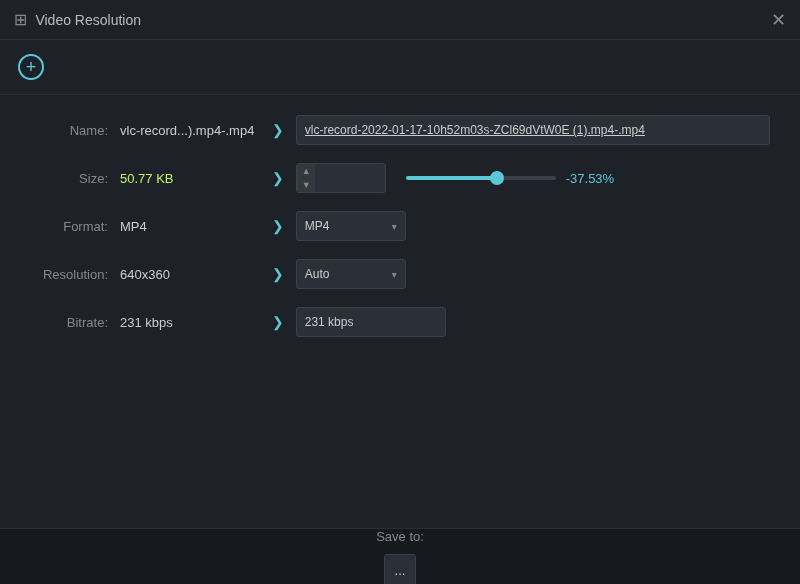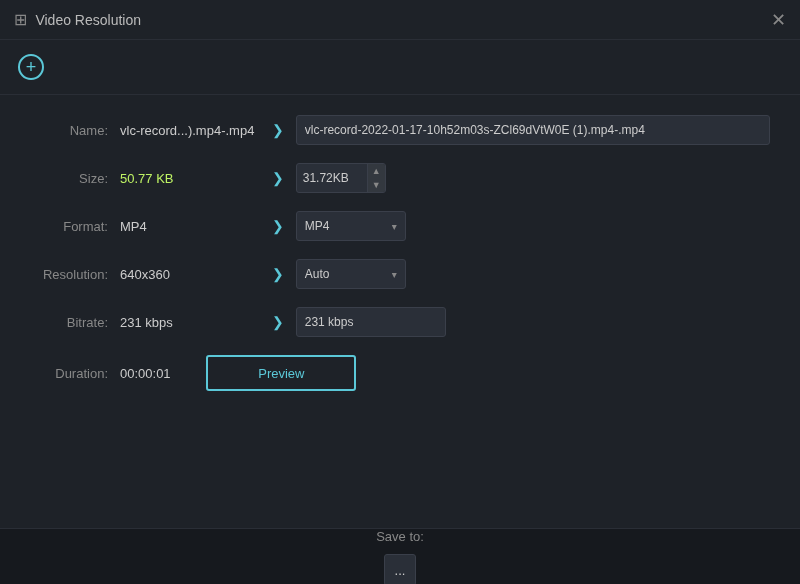--- a/index.html
+++ b/index.html
@@ -113,20 +113,21 @@
     
     .name-input {
       flex: 1;
       background: #2a2f38;
       border: 1px solid #3a3f4a;
       border-radius: 3px;
       color: #ccc;
       font-size: 12px;
       padding: 5px 8px;
       height: 30px;
+      text-decoration: underline;
     }
 
     
     .source-size {
       color: #bef264;
     }
     .size-spinbox {
       width: 90px;
       background: #2a2f38;
       border: 1px solid #3a3f4a;
@@ -351,25 +352,28 @@
       <input class="name-input" type="text" value="vlc-record-2022-01-17-10h52m03s-ZCl69dVtW0E (1).mp4-.mp4" style="">
     </div>
   </div>
 
   <div class="field-row">
     <span class="field-label">Size:</span>
     <span class="field-source source-size">50.77 KB</span>
     <span class="field-arrow">❯</span>
     <div class="field-target">
       <div class="size-spinbox">
-        <input type="text" value="31.72KB" style="">
         <div class="spin-btns">
           <button class="spin-btn">▲</button>
           <button class="spin-btn">▼</button>
         </div>
+      </div>
+      <div class="slider-container">
+        <input type="range" class="custom-slider" min="0" max="100" value="62" style="">
+        <span class="percent-label">-37.53%</span>
       </div>
     </div>
   </div>
 
   <div class="field-row">
     <span class="field-label">Format:</span>
     <span class="field-source">MP4</span>
     <span class="field-arrow">❯</span>
     <div class="field-target">
       <div class="custom-select">
@@ -393,28 +397,20 @@
 
   <div class="field-row">
     <span class="field-label">Bitrate:</span>
     <span class="field-source">231 kbps</span>
     <span class="field-arrow">❯</span>
     <div class="field-target">
       <input class="bitrate-input" type="text" value="231 kbps" style="">
     </div>
   </div>
 
-  <div class="field-row">
-    <span class="field-label">Duration:</span>
-    <span class="duration-value">00:00:01</span>
-    <span class="field-arrow" style="visibility:hidden;">❯</span>
-    <div class="field-target">
-      <button class="preview-btn">Preview</button>
-    </div>
-  </div>
 
 </div>
 
 <div class="bottom-bar">
   <span class="save-to-label">Save to:</span>
   <button class="dots-btn">...</button>
   <button class="folder-btn">
     <span>⊡</span>
   </button>
   <div class="arrow-icon-container">

